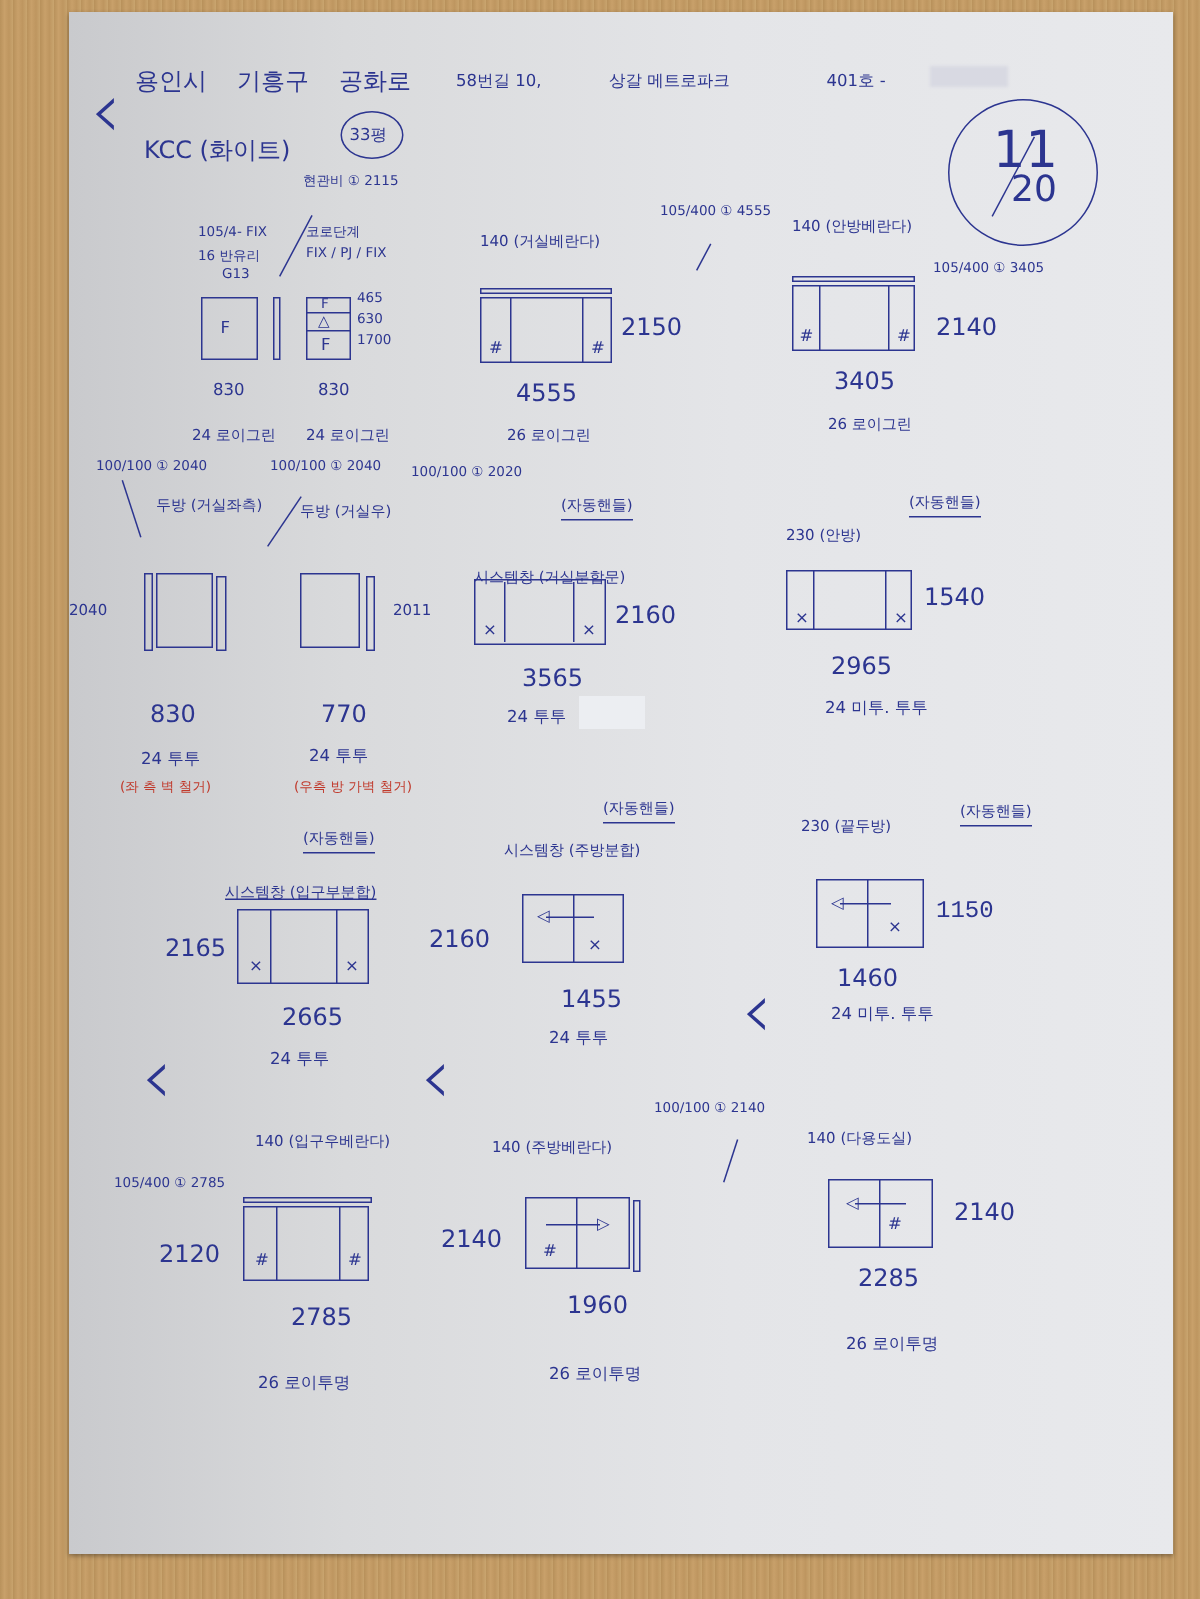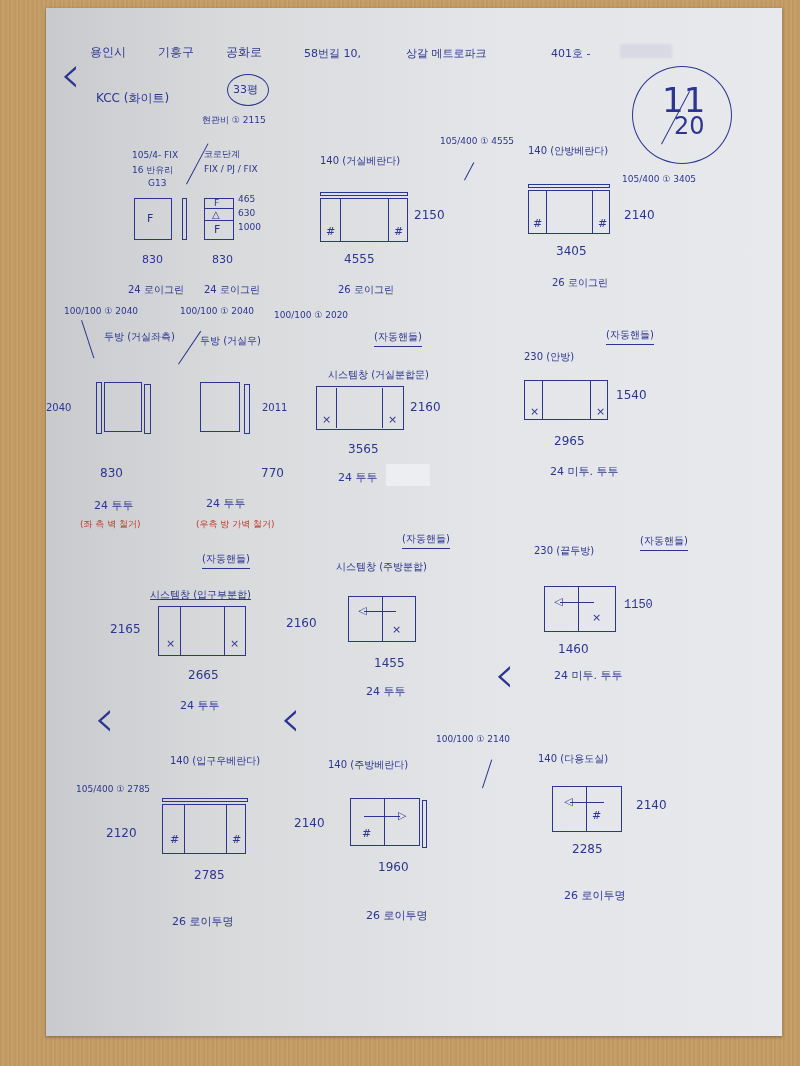--- a/index.html
+++ b/index.html
@@ -4,21 +4,21 @@
 <style>
   html,body{margin:0;padding:0;}
   body{width:800px;height:1066px;position:relative;overflow:hidden;
     background:repeating-linear-gradient(90deg,#b9925c 0px,#c8a06a 3px,#be9660 6px,#c9a56f 9px);
     font-family:"DejaVu Sans",sans-serif;}
   .paper{position:absolute;left:46px;top:8px;width:736px;height:1028px;
     background:linear-gradient(90deg,#c9cacd 0%,#d9dadc 25%,#e4e5e8 60%,#e8e9ec 100%);
     box-shadow:0 1px 3px rgba(0,0,0,.35);}
   .ink{color:#2c3590;position:absolute;white-space:nowrap;font-family:"DejaVu Sans",sans-serif;}
   .red{color:#c0392b;}
-  .s9{font-size:9px}.s10{font-size:10px}.s11{font-size:11px}.s12{font-size:12px}
+  .s9{font-size:9px}.s10{font-size:10px}.s11{font-size:11px}.s12{font-size:16px}
   .box{position:absolute;border:1.6px solid #2c3590;box-sizing:border-box;}
   .vline{position:absolute;width:0;border-left:1.6px solid #2c3590;}
   .hline{position:absolute;height:0;border-top:1.6px solid #2c3590;}
   .mark{position:absolute;color:#2c3590;font-size:11px;line-height:11px;}
   .underline{border-bottom:1.4px solid #2c3590;padding-bottom:2px;}
   .circle{position:absolute;border:1.6px solid #2c3590;border-radius:50%;}
   .chev{position:absolute;color:#2c3590;font-size:52px;font-weight:100;line-height:1;}
   .slash{position:absolute;height:0;border-top:1.4px solid #2c3590;transform-origin:0 0;}
   .blur{position:absolute;background:#d8d9e2;filter:blur(1px);}
   .pad{position:absolute;background:#eceef2;}
@@ -60,21 +60,21 @@
   <div class="ink s9" style="left:158px;top:140px;">코로단계</div>
   <div class="ink s9" style="left:158px;top:156px;">FIX / PJ / FIX</div>
   <div class="box" style="left:158px;top:190px;width:30px;height:42px;"></div>
   <div class="hline" style="left:158px;top:200px;width:30px;"></div>
   <div class="hline" style="left:158px;top:212px;width:30px;"></div>
   <div class="mark" style="left:168px;top:190px;font-size:9px;">F</div>
   <div class="mark" style="left:166px;top:201px;font-size:10px;">△</div>
   <div class="mark" style="left:168px;top:216px;">F</div>
   <div class="ink s9" style="left:192px;top:186px;">465</div>
   <div class="ink s9" style="left:192px;top:200px;">630</div>
-  <div class="ink s9" style="left:192px;top:214px;">1000</div>
+  <div class="ink s9" style="left:192px;top:214px;">1700</div>
   <div class="ink s11" style="left:166px;top:245px;">830</div>
   <div class="ink s10" style="left:158px;top:275px;">24 로이그린</div>
 
   <div class="ink s9" style="left:394px;top:128px;">105/400 ① 4555</div>
   <div class="ink s10" style="left:274px;top:146px;">140 (거실베란다)</div>
   <div class="slash" style="left:418px;top:172px;width:20px;transform:rotate(-62deg);"></div>
   <div class="box" style="left:274px;top:184px;width:88px;height:4px;"></div>
   <div class="box" style="left:274px;top:190px;width:88px;height:44px;"></div>
   <div class="vline" style="left:294px;top:190px;height:44px;"></div>
   <div class="vline" style="left:342px;top:190px;height:44px;"></div>
@@ -106,27 +106,27 @@
   <div class="ink s12" style="left:54px;top:458px;">830</div>
   <div class="ink s11" style="left:48px;top:490px;">24 투투</div>
   <div class="ink red s9" style="left:34px;top:510px;">(좌 측 벽 철거)</div>
 
   <div class="ink s9" style="left:134px;top:298px;">100/100 ① 2040</div>
   <div class="slash" style="left:132px;top:356px;width:40px;transform:rotate(-56deg);"></div>
   <div class="ink s10" style="left:154px;top:326px;">두방 (거실우)</div>
   <div class="box" style="left:154px;top:374px;width:40px;height:50px;"></div>
   <div class="box" style="left:198px;top:376px;width:6px;height:50px;"></div>
   <div class="ink s10" style="left:216px;top:394px;">2011</div>
-  <div class="ink s12" style="left:168px;top:458px;margin-left:47px;">770</div>
+  <div class="ink s12" style="left:168px;top:458px;">770</div>
   <div class="ink s11" style="left:160px;top:488px;">24 투투</div>
   <div class="ink red s9" style="left:150px;top:510px;">(우측 방 가벽 철거)</div>
 
   <div class="ink s9" style="left:228px;top:302px;">100/100 ① 2020</div>
   <div class="ink s10 underline" style="left:328px;top:322px;">(자동핸들)</div>
-  <div class="ink s10" style="left:270px;top:360px;margin-left:12px;">시스템창 (거실분합문)</div>
+  <div class="ink s10" style="left:270px;top:370px;">시스템창 (거실분합문)</div>
   <div class="box" style="left:270px;top:378px;width:88px;height:44px;"></div>
   <div class="vline" style="left:290px;top:380px;height:40px;"></div>
   <div class="vline" style="left:336px;top:380px;height:40px;"></div>
   <div class="mark" style="left:276px;top:406px;">×</div>
   <div class="mark" style="left:342px;top:406px;">×</div>
   <div class="ink s12" style="left:364px;top:392px;">2160</div>
   <div class="ink s12" style="left:302px;top:434px;">3565</div>
   <div class="ink s11" style="left:292px;top:462px;">24 투투</div>
   <div class="pad" style="left:340px;top:456px;width:44px;height:22px;"></div>
 

